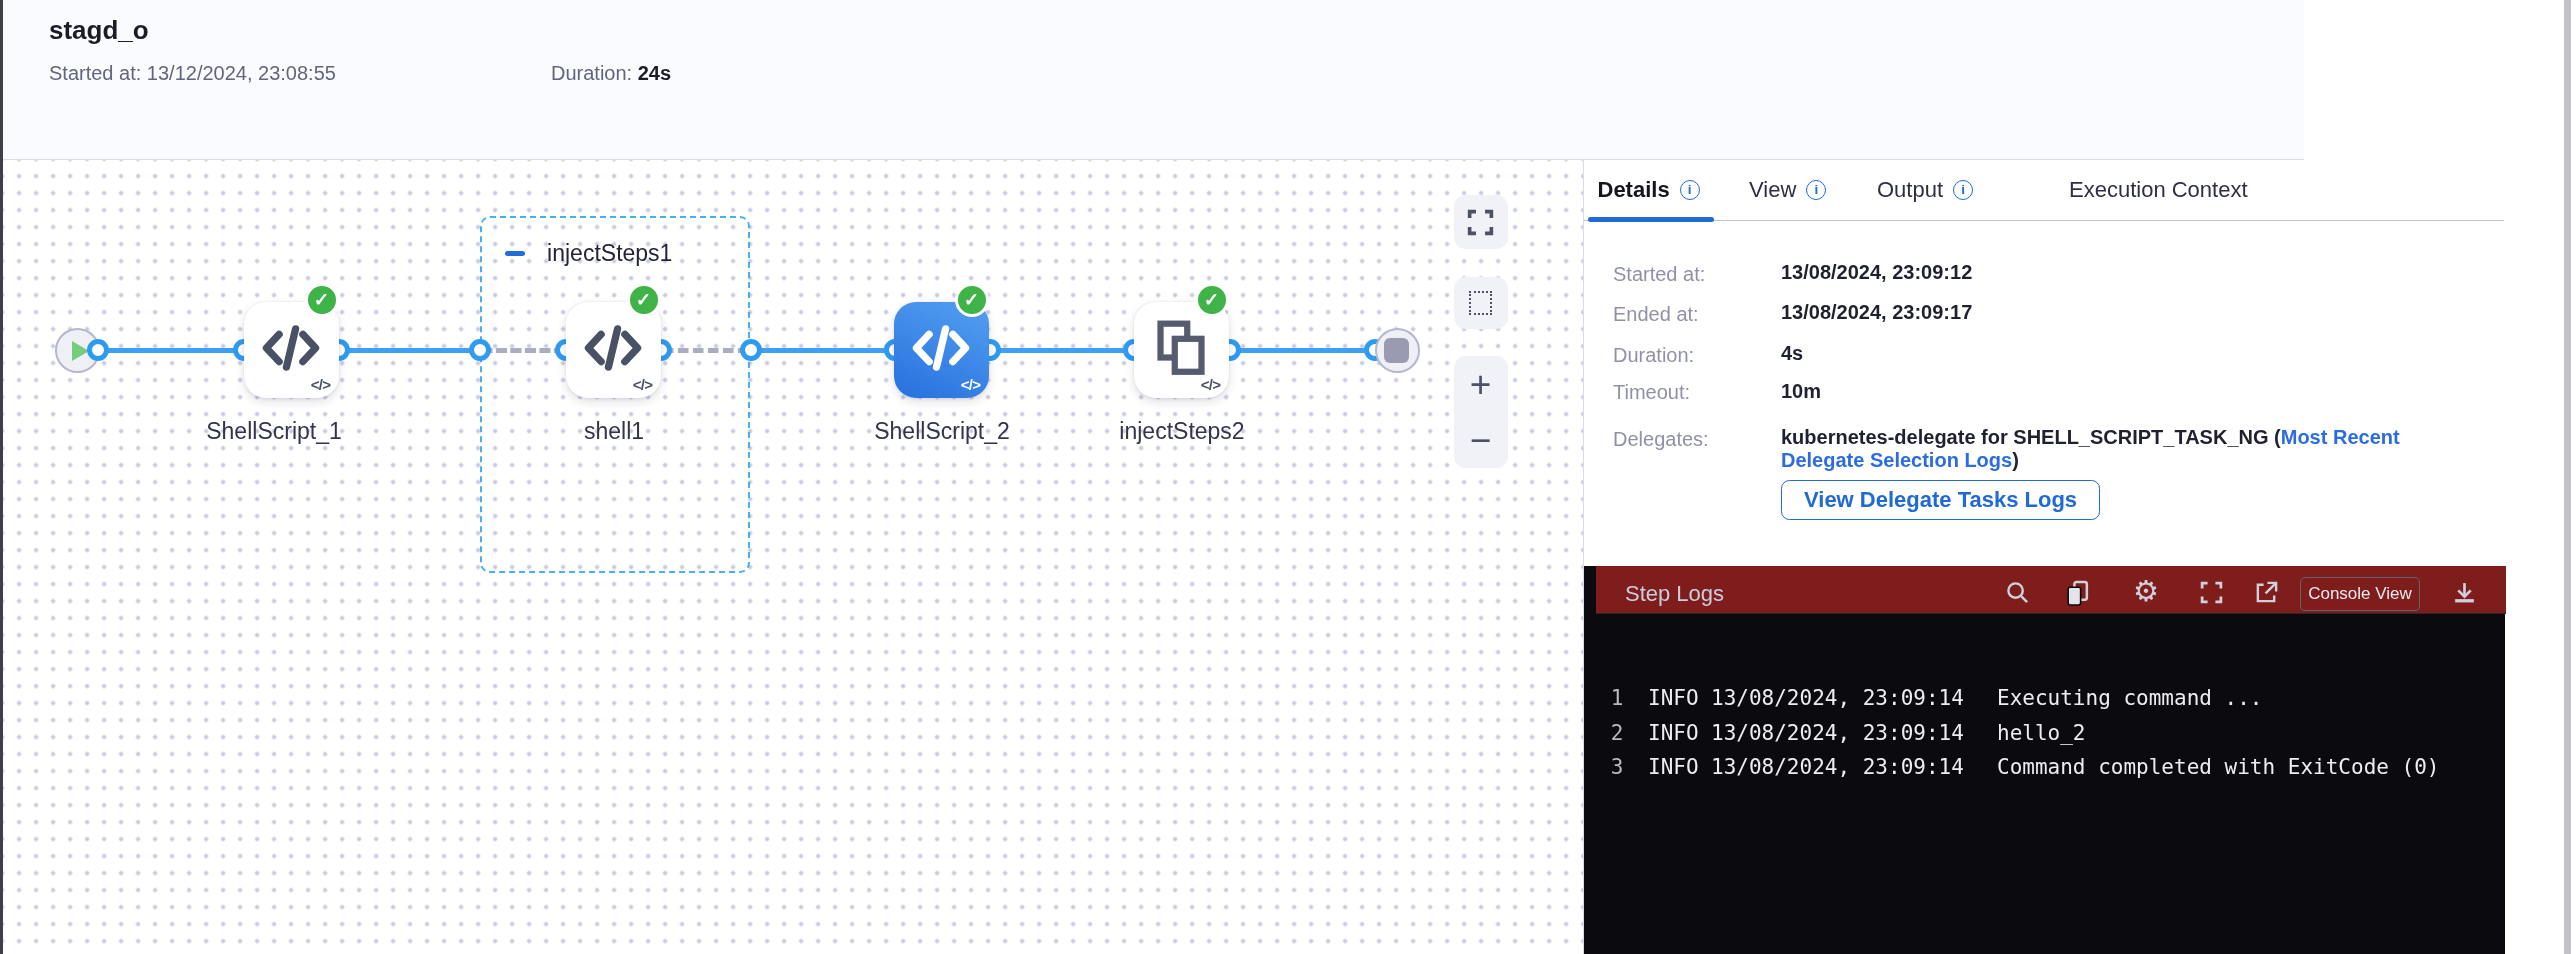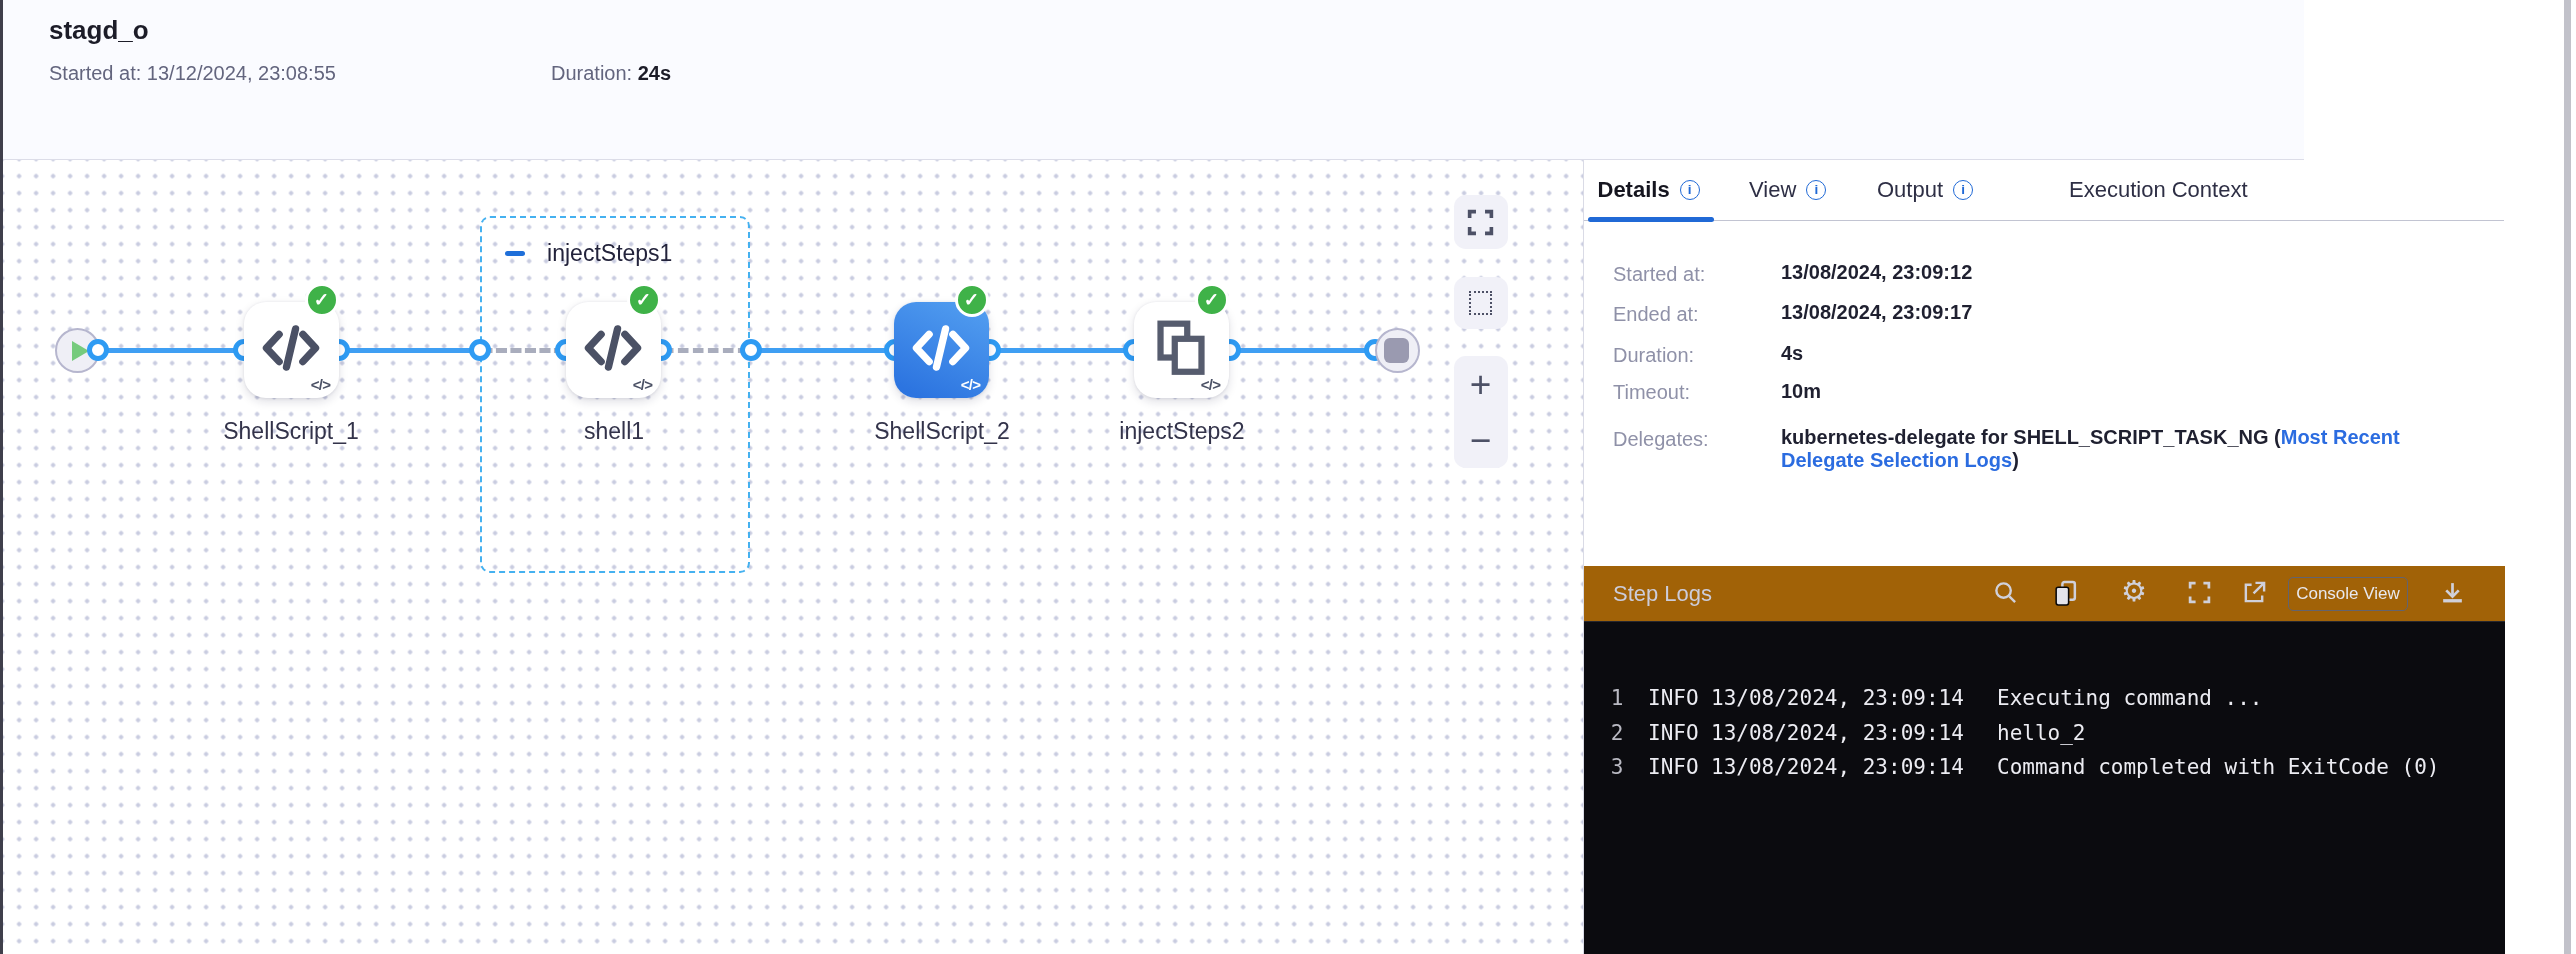--- a/index.html
+++ b/index.html
@@ -74,21 +74,21 @@
   .drow-label { position:absolute; left:29px; font-size:20px; color:#8f91a8; }
   .drow-value { position:absolute; left:197px; font-size:20px; color:#1f2030; font-weight:700; }
   .link-blue { color:#2b6ce0; font-weight:700; }
   .view-logs-btn { position:absolute; left:197px; top:320px; height:40px; padding:0 22px;
     border:1.7px solid #2069d6; border-radius:8.4px; background:#fff; color:#2069d6;
     font-size:22px; font-weight:600; font-family:"Liberation Sans",sans-serif;
     display:flex; align-items:center; }
 
   
   .console { position:absolute; left:0; top:406px; width:921px; height:389px; background:#0b0b0f; }
-  .console-head { position:absolute; left:0; top:0; width:100%; height:56px; background:#a16207;
+  .console-head { position:absolute; left:12px; top:0; width:100%; height:48px; background:#7f1d1d;
     border-bottom:0.8px solid #27272e; }
   .console-title { position:absolute; left:29px; top:15px; font-size:22px; color:#ccccda; }
   .cicon { position:absolute; top:14.3px; color:#d0d0da; }
   .gear-glyph { font-size:29px; line-height:27px; }
   .console-view-btn { position:absolute; left:704px; top:11px; width:120px; height:34px;
     border:1.7px solid #63636e; border-radius:5px; background:transparent; color:#e8e8ee;
     font-size:17px; font-family:"Liberation Sans",sans-serif; }
   .logrow { position:absolute; left:0; width:100%; height:35px; font-family:"DejaVu Sans Mono",monospace;
     font-size:21px; color:#ececf2; }
   .logrow .lnum { position:absolute; left:19.4px; width:20px; text-align:right; color:#b9b9c2; }
@@ -149,21 +149,21 @@
 
     <div class="card" style="left:241px;">
       <svg class="code-svg" width="59" height="51" viewBox="0 0 64 56">
         <path d="M19 13 L5 28 L19 43" fill="none" stroke="currentColor" stroke-width="8" stroke-linecap="round" stroke-linejoin="round"></path>
         <path d="M45 13 L59 28 L45 43" fill="none" stroke="currentColor" stroke-width="8" stroke-linecap="round" stroke-linejoin="round"></path>
         <path d="M37 7 L27 49" fill="none" stroke="currentColor" stroke-width="8" stroke-linecap="round"></path>
       </svg>
       <span class="mini-glyph">&lt;/&gt;</span>
       <div class="badge">✓</div>
     </div>
-    <div class="nlabel" style="left:179px;text-align:center;">ShellScript_1</div>
+    <div class="nlabel" style="left:162px;text-align:center;">ShellScript_1</div>
 
     <div class="card" style="left:563px;">
       <svg class="code-svg" width="59" height="51" viewBox="0 0 64 56">
         <path d="M19 13 L5 28 L19 43" fill="none" stroke="currentColor" stroke-width="8" stroke-linecap="round" stroke-linejoin="round"></path>
         <path d="M45 13 L59 28 L45 43" fill="none" stroke="currentColor" stroke-width="8" stroke-linecap="round" stroke-linejoin="round"></path>
         <path d="M37 7 L27 49" fill="none" stroke="currentColor" stroke-width="8" stroke-linecap="round"></path>
       </svg>
       <span class="mini-glyph">&lt;/&gt;</span>
       <div class="badge">✓</div>
     </div>
@@ -237,20 +237,21 @@
     <div class="drow-label" style="top:143px;">Ended at:</div>
     <div class="drow-value" style="top:141px;">13/08/2024, 23:09:17</div>
     <div class="drow-label" style="top:184px;">Duration:</div>
     <div class="drow-value" style="top:182px;">4s</div>
     <div class="drow-label" style="top:221px;">Timeout:</div>
     <div class="drow-value" style="top:220px;">10m</div>
 
     <div class="drow-label" style="top:268px;">Delegates:</div>
     <div class="drow-value" style="top:266px; width:657px;"><span>kubernetes-delegate for SHELL_SCRIPT_TASK_NG (</span><a class="link-blue"><span>Most Recent</span> <span>Delegate Selection Logs</span></a><span>)</span></div>
 
+    <button class="view-logs-btn">View Delegate Tasks Logs</button>
 
     <div class="console">
       <div class="console-head">
         <div class="console-title">Step Logs</div>
 
         <svg class="cicon" style="left:409px;" width="25" height="25" viewBox="0 0 26 26">
           <circle cx="11" cy="11" r="7.5" fill="none" stroke="#d0d0da" stroke-width="2.5"></circle>
           <path d="M17 17 L23 23" stroke="#d0d0da" stroke-width="2.5"></path>
         </svg>
 

